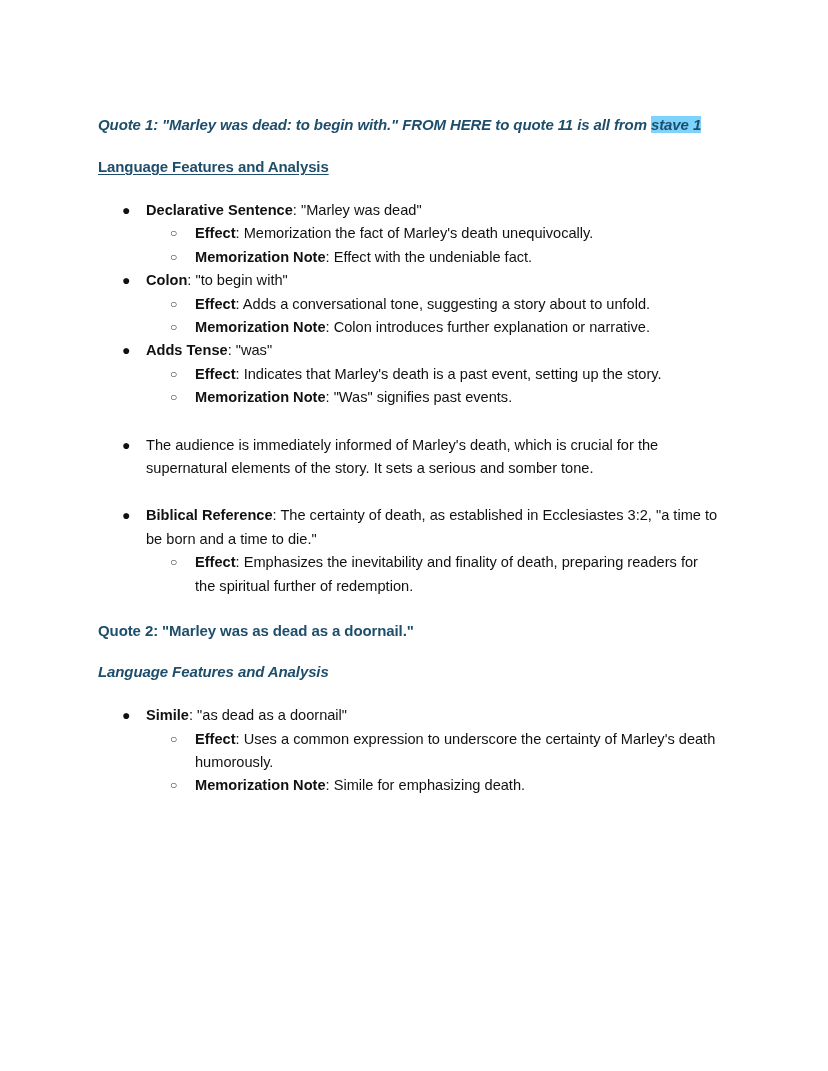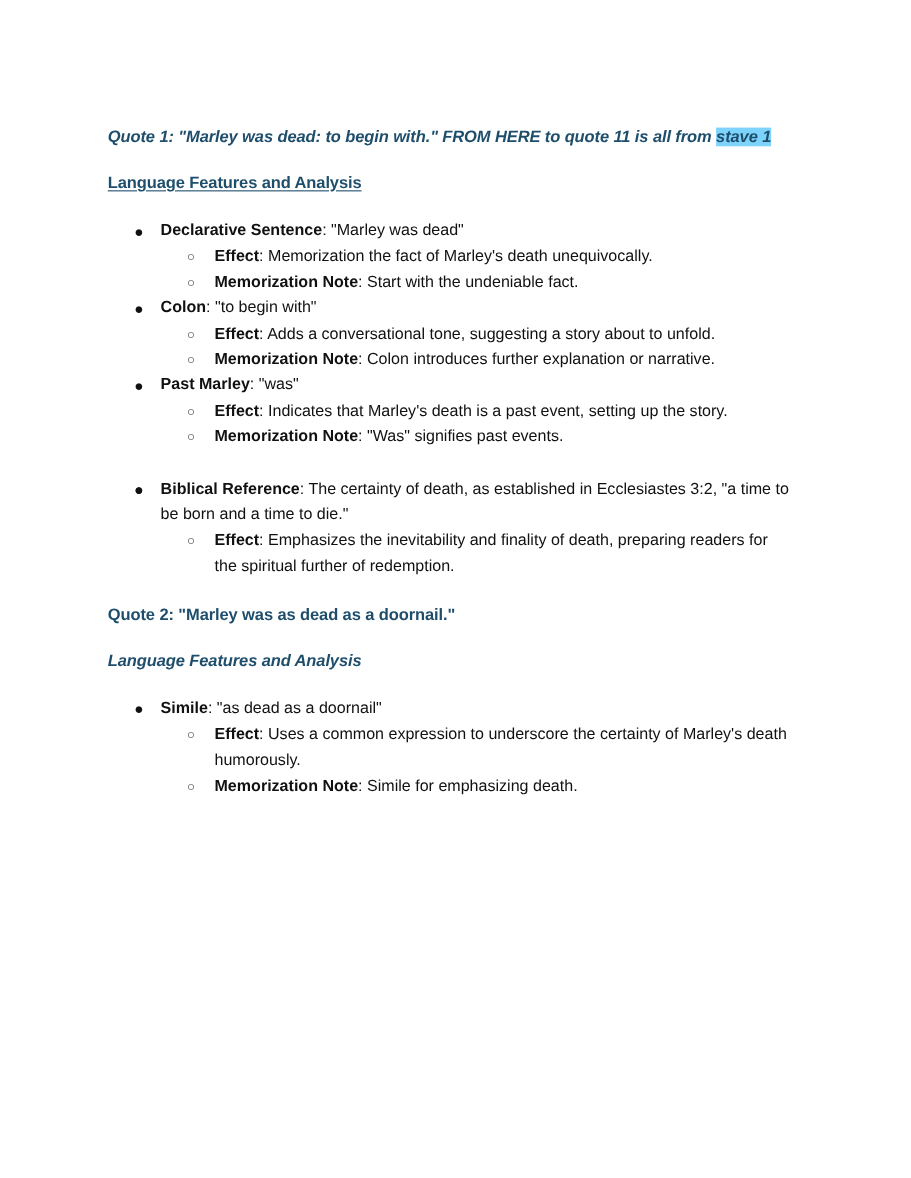--- a/index.html
+++ b/index.html
@@ -41,45 +41,46 @@
   <p class="heading italic h-quote1"><span>Quote 1: "Marley was dead: to begin with." FROM HERE to quote 11 is all from </span><span class="hl">stave 1</span></p>
 
   <p class="heading underline h-sub">Language Features and Analysis</p>
 
   <ul class="l1">
     <li>
       <span class="b1">●</span>
       <b>Declarative Sentence</b><span>: "Marley was dead"</span>
       <ul class="l2">
         <li><span class="b2">○</span><b>Effect</b><span>: Memorization the fact of Marley's death unequivocally.</span></li>
-        <li><span class="b2">○</span><b>Memorization Note</b><span>: Start with the undeniable fact.</span></li>
+        <li><span class="b2">○</span><b>Memorization Note</b><span>: Effect with the undeniable fact.</span></li>
       </ul>
     </li>
     <li>
       <span class="b1">●</span>
       <b>Colon</b><span>: "to begin with"</span>
       <ul class="l2">
         <li><span class="b2">○</span><b>Effect</b><span>: Adds a conversational tone, suggesting a story about to unfold.</span></li>
         <li><span class="b2">○</span><b>Memorization Note</b><span>: Colon introduces further explanation or narrative.</span></li>
       </ul>
     </li>
     <li>
       <span class="b1">●</span>
-      <b>Past Marley</b><span>: "was"</span>
+      <b>Adds Tense</b><span>: "was"</span>
       <ul class="l2">
         <li><span class="b2">○</span><b>Effect</b><span>: Indicates that Marley's death is a past event, setting up the story.</span></li>
         <li><span class="b2">○</span><b>Memorization Note</b><span>: "Was" signifies past events.</span></li>
       </ul>
     </li>
   </ul>
 
 
   <ul class="l1">
     <li class="para-li">
       <span class="b1">●</span>
+      <span>The audience is immediately informed of Marley's death, which is crucial for the supernatural elements of the story. It sets a serious and somber tone.</span>
     </li>
   </ul>
 
 
   <ul class="l1">
     <li class="para-li">
       <span class="b1">●</span>
       <b>Biblical Reference</b><span>: The certainty of death, as established in Ecclesiastes 3:2, "a time to be born and a time to die."</span>
       <ul class="l2">
         <li><span class="b2">○</span><b>Effect</b><span>: Emphasizes the inevitability and finality of death, preparing readers for the spiritual further of redemption.</span></li>

